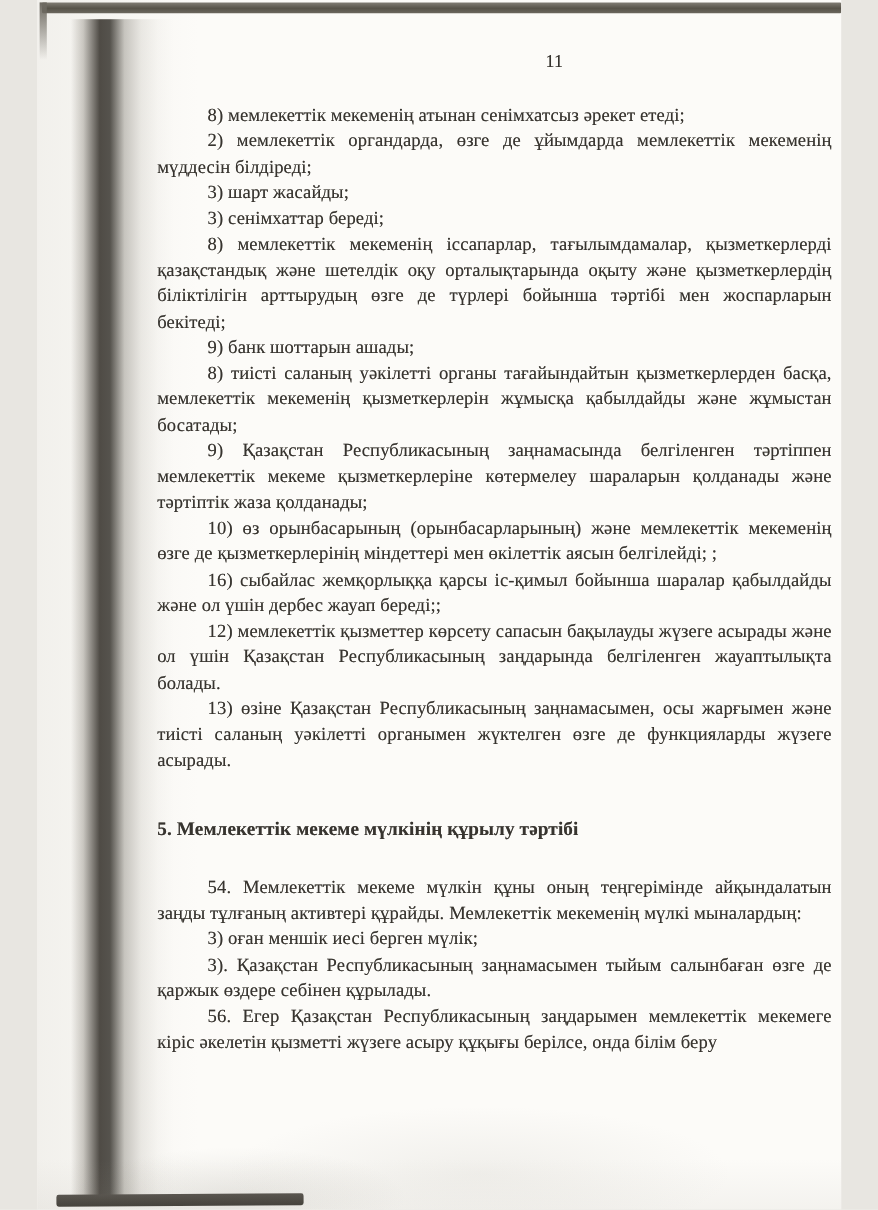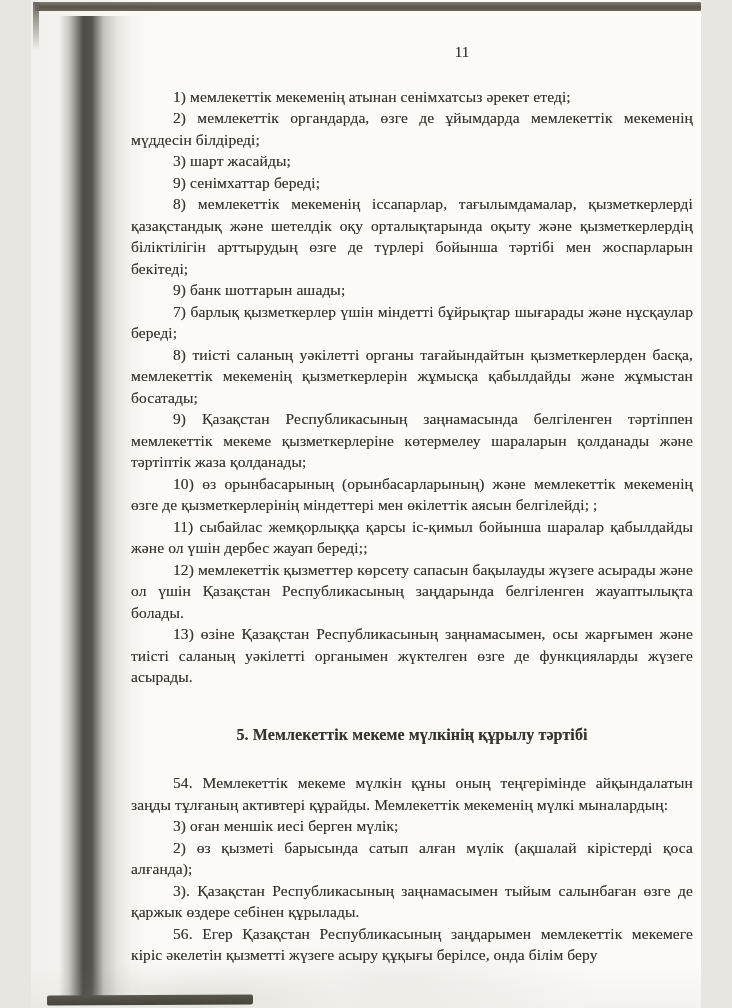--- a/index.html
+++ b/index.html
@@ -79,54 +79,51 @@
     margin-bottom: 22px;
     font-size: 15px;
   }
   .content p {
     margin: 0;
     text-indent: 42px;
     text-align: justify;
   }
   .section-heading {
     margin: 36px 0 27px 0;
-    text-align: center;
     font-size: 16px;
     font-weight: bold;
   }
 </style>
 </head>
 <body>
 
 <div class="page">
   <div class="scan-top-edge"></div>
   <div class="scan-left-sliver"></div>
   <div class="book-spine-shadow"></div>
   <div class="scan-bottom-edge"></div>
   <div class="bottom-mottle"></div>
 
   <div class="content">
     <div class="page-number">11</div>
 
-    <p>1) мемлекеттік мекеменің атынан сенімхатсыз әрекет етеді;</p>
+    <p>8) мемлекеттік мекеменің атынан сенімхатсыз әрекет етеді;</p>
     <p>2) мемлекеттік органдарда, өзге де ұйымдарда мемлекеттік мекеменің мүддесін білдіреді;</p>
     <p>3) шарт жасайды;</p>
-    <p>9) сенімхаттар береді;</p>
+    <p>3) сенімхаттар береді;</p>
     <p>8) мемлекеттік мекеменің іссапарлар, тағылымдамалар, қызметкерлерді қазақстандық және шетелдік оқу орталықтарында оқыту және қызметкерлердің біліктілігін арттырудың өзге де түрлері бойынша тәртібі мен жоспарларын бекітеді;</p>
     <p>9) банк шоттарын ашады;</p>
-    <p>7) барлық қызметкерлер үшін міндетті бұйрықтар шығарады және нұсқаулар береді;</p>
     <p>8) тиісті саланың уәкілетті органы тағайындайтын қызметкерлерден басқа, мемлекеттік мекеменің қызметкерлерін жұмысқа қабылдайды және жұмыстан босатады;</p>
     <p>9) Қазақстан Республикасының заңнамасында белгіленген тәртіппен мемлекеттік мекеме қызметкерлеріне көтермелеу шараларын қолданады және тәртіптік жаза қолданады;</p>
     <p>10) өз орынбасарының (орынбасарларының) және мемлекеттік мекеменің өзге де қызметкерлерінің міндеттері мен өкілеттік аясын белгілейді; ;</p>
-    <p>11) сыбайлас жемқорлыққа қарсы іс-қимыл бойынша шаралар қабылдайды және ол үшін дербес жауап береді;;</p>
+    <p>16) сыбайлас жемқорлыққа қарсы іс-қимыл бойынша шаралар қабылдайды және ол үшін дербес жауап береді;;</p>
     <p>12) мемлекеттік қызметтер көрсету сапасын бақылауды жүзеге асырады және ол үшін Қазақстан Республикасының заңдарында белгіленген жауаптылықта болады.</p>
     <p>13) өзіне Қазақстан Республикасының заңнамасымен, осы жарғымен және тиісті саланың уәкілетті органымен жүктелген өзге де функцияларды жүзеге асырады.</p>
 
     <div class="section-heading">5. Мемлекеттік мекеме мүлкінің құрылу тәртібі</div>
 
     <p>54. Мемлекеттік мекеме мүлкін құны оның теңгерімінде айқындалатын заңды тұлғаның активтері құрайды. Мемлекеттік мекеменің мүлкі мыналардың:</p>
     <p>3) оған меншік иесі берген мүлік;</p>
-    <p>2) өз қызметі барысында сатып алған мүлік (ақшалай кірістерді қоса алғанда);</p>
     <p>3). Қазақстан Республикасының заңнамасымен тыйым салынбаған өзге де қаржык өздере себінен құрылады.</p>
 
     <p><span>56. Егер Қазақстан Республикасының заңдарымен мемлекеттік мекемеге кіріс әкелетін қызметті жүзеге асыру құқығы берілсе, онда білім беру </span></p>
   </div>
 </div>
 
 </body></html>

